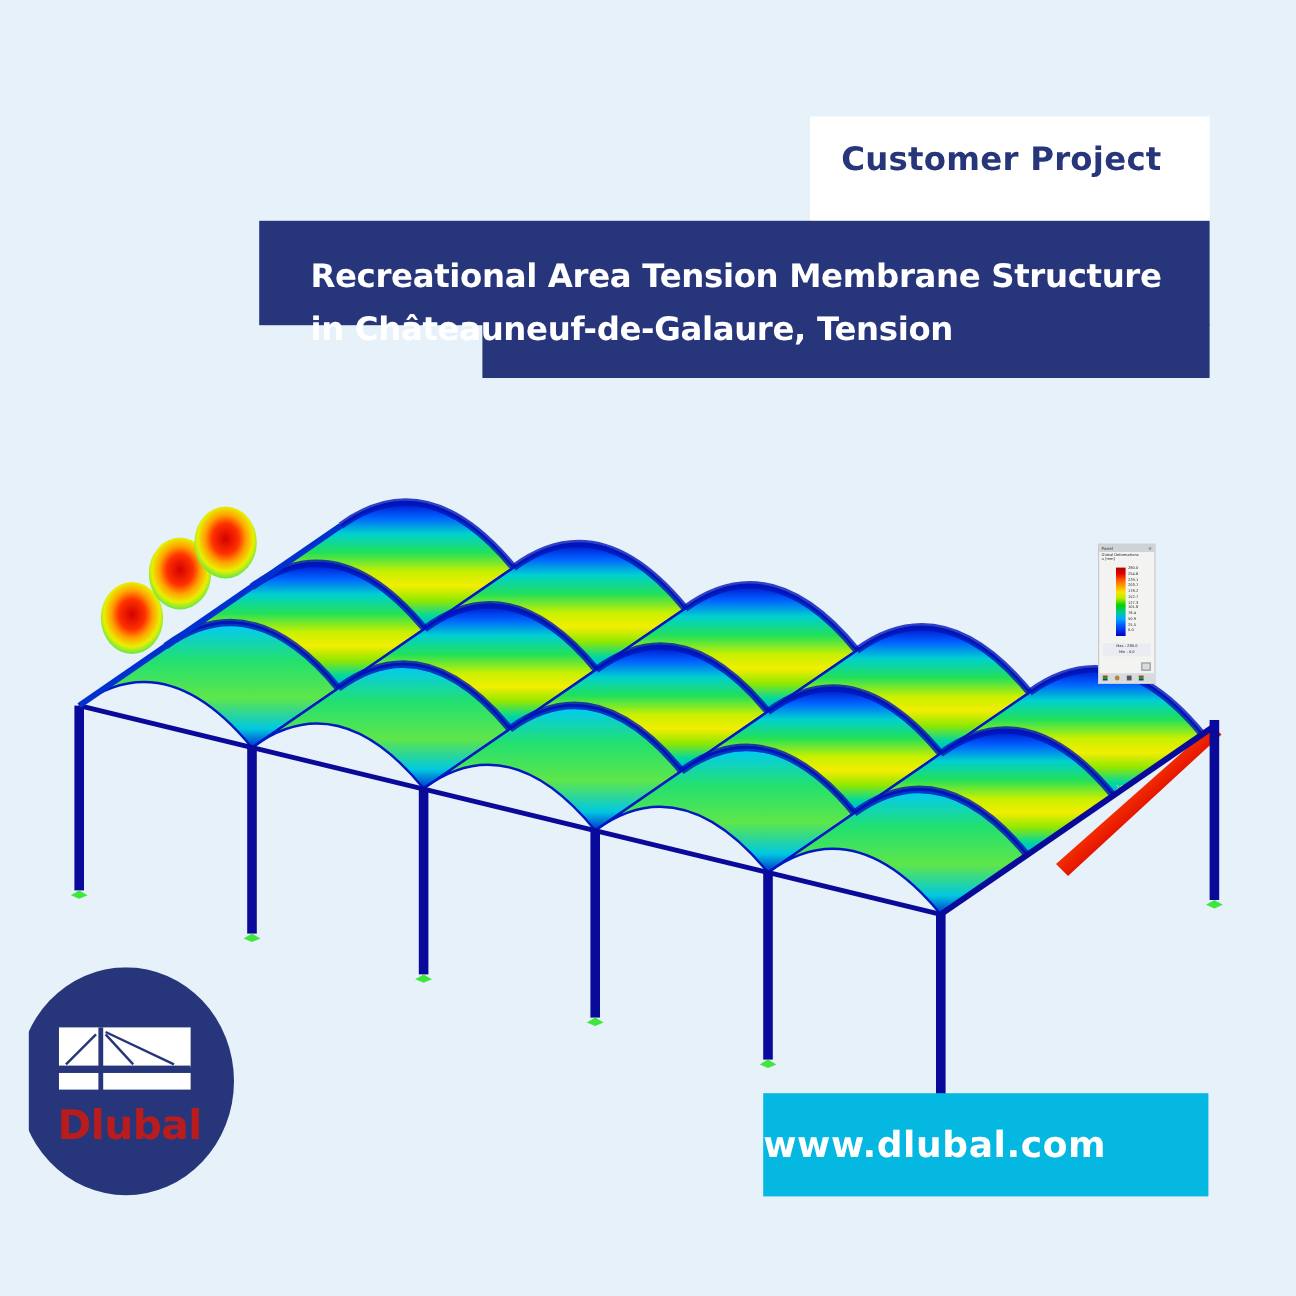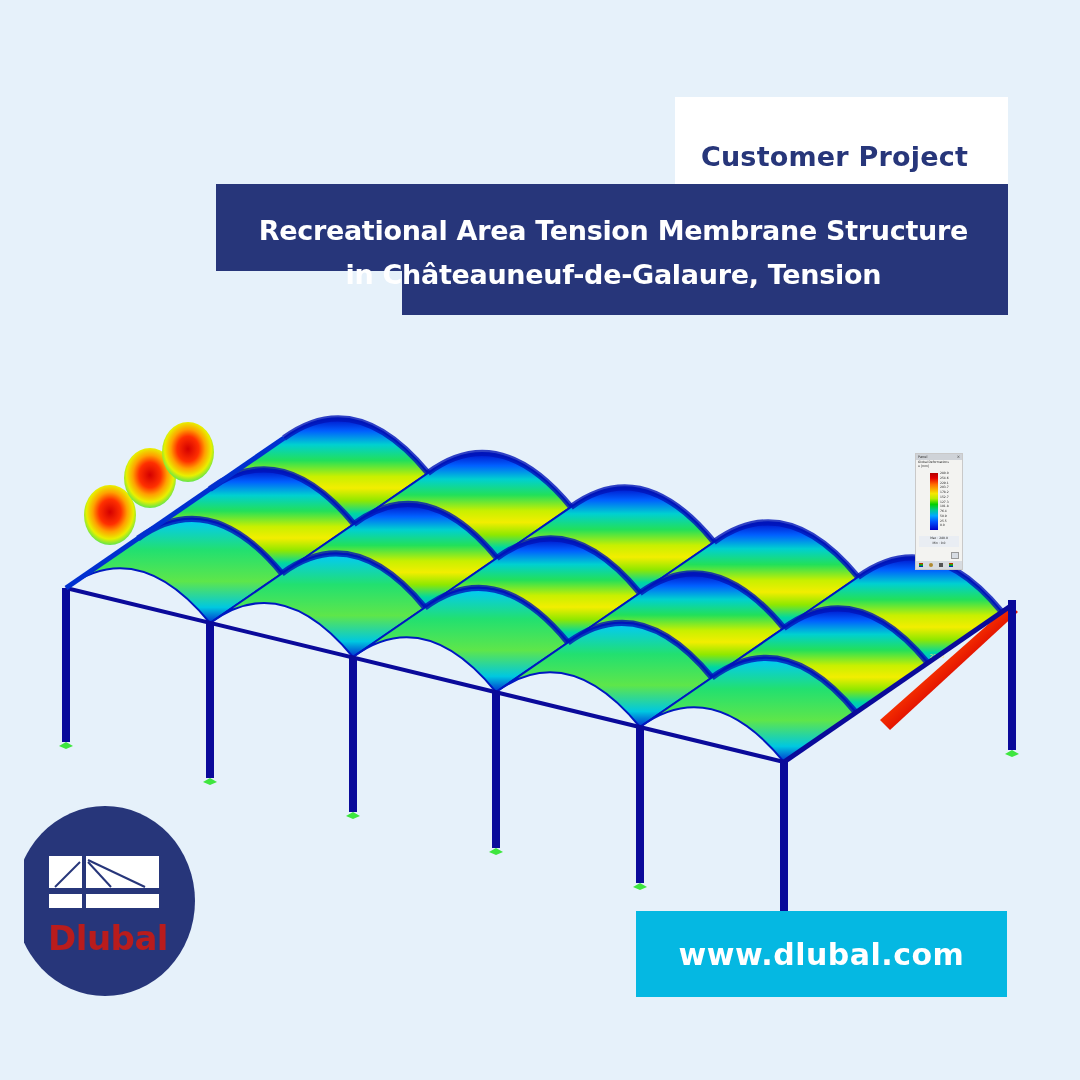--- a/index.html
+++ b/index.html
@@ -6,43 +6,43 @@
   body {
     width:1080px; height:1080px; position:relative; overflow:hidden;
     background:#e6f1fa;
     font-family:"DejaVu Sans", sans-serif;
   }
   .label-white {
     position:absolute; left:675px; top:97px; width:333px; height:88px;
     background:#ffffff;
   }
   .label-white span {
-    position:absolute; right:40px; top:44px;
+    position:absolute; right:40px; top:21px;
     color:#27367a; font-size:27px; font-weight:bold; letter-spacing:0.2px;
   }
   .title-row1 {
     position:absolute; left:216px; top:184px; width:792px; height:87px;
     background:#27367a;
   }
   .title-row2 {
     position:absolute; left:402px; top:270px; width:606px; height:45px;
     background:#27367a;
   }
   .title-text {
-    position:absolute; right:112px; top:209px; text-align:center;
+    position:absolute; right:112px; top:209px; text-align:left;
     color:#ffffff; font-size:27px; font-weight:bold; line-height:44px;
     letter-spacing:-0.3px; white-space:nowrap;
   }
   .title-text div { display:block; }
   .url-box {
     position:absolute; left:636px; top:911px; width:371px; height:86px;
     background:#05b8e2;
   }
   .url-box span {
-    position:absolute; left:0; right:0; top:26px; text-align:center;
+    position:absolute; left:0; right:0; top:26px; text-align:left;
     color:#ffffff; font-size:30px; font-weight:bold; letter-spacing:0.5px;
   }
   .logo-clip {
     position:absolute; left:24px; top:806px; width:175px; height:194px; overflow:hidden;
   }
   .logo-circle {
     position:absolute; left:-9px; top:0; width:180px; height:190px; border-radius:50%;
     background:#27367a;
   }
   .logo-mark {

